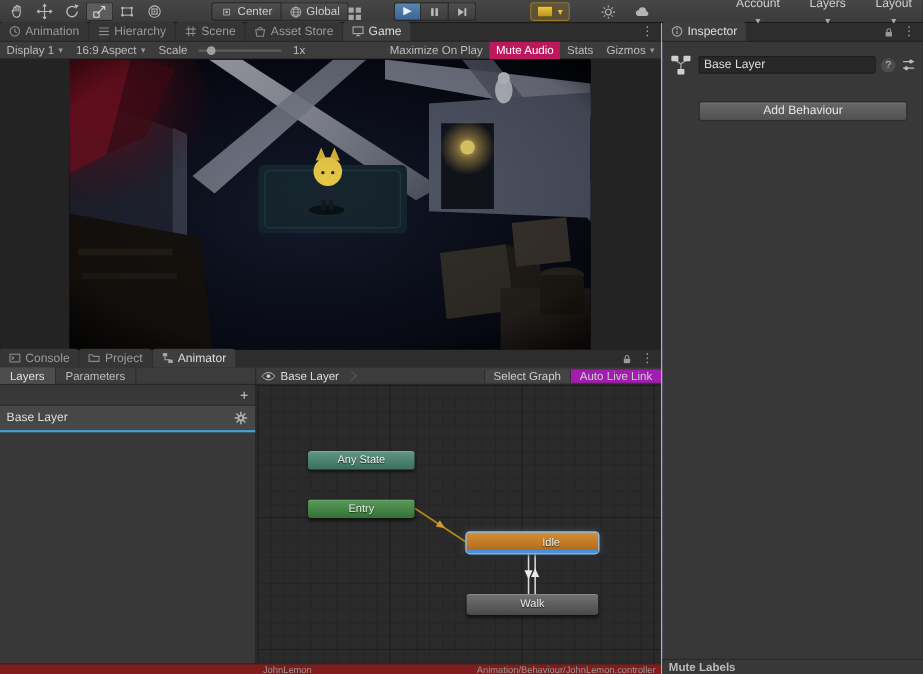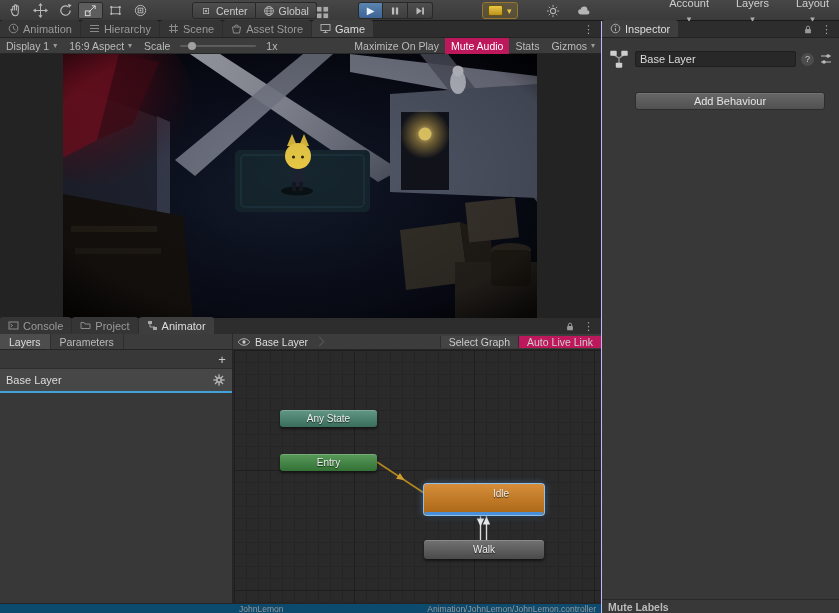--- a/index.html
+++ b/index.html
@@ -107,21 +107,21 @@
   #anim-lefttabs { width:233px; display:flex; border-right:1px solid #2a2a2a; }
   .anim-tab { padding:0 9px; display:flex; align-items:center; color:#bbb; border-right:1px solid #2e2e2e; }
   .anim-tab.sel { background:#4d4d4d; color:#ddd; }
   #breadcrumb-area { flex:1; display:flex; align-items:center; padding-left:4px; }
   #breadcrumb-area svg { width:14px; height:10px; margin-right:4px; }
   #breadcrumb-label { color:#ddd; }
   .crumb-sep { width:7px; height:7px; border-top:1px solid #565656; border-right:1px solid #565656;
     transform:rotate(45deg); margin-left:8px; }
   .anim-rightbtn { padding:0 8px; display:flex; align-items:center; color:#ccc;
     border-left:1px solid #2e2e2e; background:#444; }
-  .anim-rightbtn.lit { background:#be185d; }
+  .anim-rightbtn.lit { background:#a21caf; }
 
   
   #layers-panel {
     position:absolute; top:350px; left:0; width:233px; height:253px;
     background:#383838; border-right:1px solid #242424;
   }
   #plus-row { height:19px; border-bottom:1px solid #2d2d2d; display:flex; justify-content:flex-end; align-items:center; }
   #plus-btn { width:20px; text-align:center; color:#ccc; font-size:13px; line-height:19px; }
   #layer-row {
     height:24px; background:#474747; border-bottom:2px solid #44a0d8;
@@ -143,26 +143,26 @@
   .state {
     position:absolute; height:17px; line-height:17px; text-align:center;
     font-size:10px; color:#eee; text-shadow:0 1px 1px rgba(0,0,0,.7);
     border-radius:3px; box-shadow:0 2px 3px rgba(0,0,0,.55), inset 0 1px 0 rgba(255,255,255,.18);
     background-image:linear-gradient(rgba(255,255,255,.14), rgba(0,0,0,.18));
   }
   .state.selected { box-shadow:0 0 0 1px #8fc0ea, 0 0 7px rgba(110,170,235,.55), 0 2px 3px rgba(0,0,0,.55); }
   .st-progress { display:none; position:absolute; left:1px; right:1px; bottom:0; height:3px; border-radius:0 0 2px 2px; }
   #state-any   { left:46px;  top:60px;  width:97px; }
   #state-entry { left:46px;  top:104px; width:97px; }
-  #state-idle  { left:190px; top:134px; width:120px; height:31px; line-height:19px;padding-left:34px; }
+  #state-idle  { left:190px; top:134px; width:120px; height:19px; line-height:19px;padding-left:34px; }
   #state-walk  { left:190px; top:190px; width:120px; height:19px; line-height:19px; }
 
   #anim-statusbar {
     position:absolute; top:603px; left:0; width:601px; height:10px;
-    background:#0c4a6e; border-top:1px solid #262626; font-size:8.5px; color:#999;
+    background:#7f1d1d; border-top:1px solid #262626; font-size:8.5px; color:#999;
   }
   #status-left { position:absolute; left:239px; top:0; line-height:10px; }
   #status-right { position:absolute; right:5px; top:0; line-height:10px; }
 
   
   #inspector-panel {
     position:absolute; top:21px; left:601px; width:238px; height:592px;
     background:#383838; border-left:1px solid #c4b5fd;
   }
   #insp-name-row { position:absolute; top:27px; left:6px; right:6px; height:22px; display:flex; align-items:center; gap:5px; }
@@ -565,21 +565,21 @@
       <span>Idle</span>
       <div class="st-progress" style="background: rgb(74, 144, 217); display: block;"></div>
     </div>
     <div id="state-walk" class="state" style="background-color: rgb(91, 91, 91);">
       <span>Walk</span>
     </div>
   </div>
 
   <div id="anim-statusbar">
     <span id="status-left">JohnLemon</span>
-    <span id="status-right">Animation/JohnLemon/JohnLemon.controller</span>
+    <span id="status-right">Animation/Behaviour/JohnLemon.controller</span>
   </div>
 
   <div id="inspector-panel">
     <div id="inspector-tabstrip" class="tabstrip">
       <div class="tab active">
         <svg viewBox="0 0 11 11">
             <circle cx="5.5" cy="5.5" r="4.3" fill="none" stroke="#bbb"></circle>
             <path d="M5.5 5v3" stroke="#bbb"></path>
             <circle cx="5.5" cy="3.2" r=".8" fill="#bbb"></circle>
           </svg>

